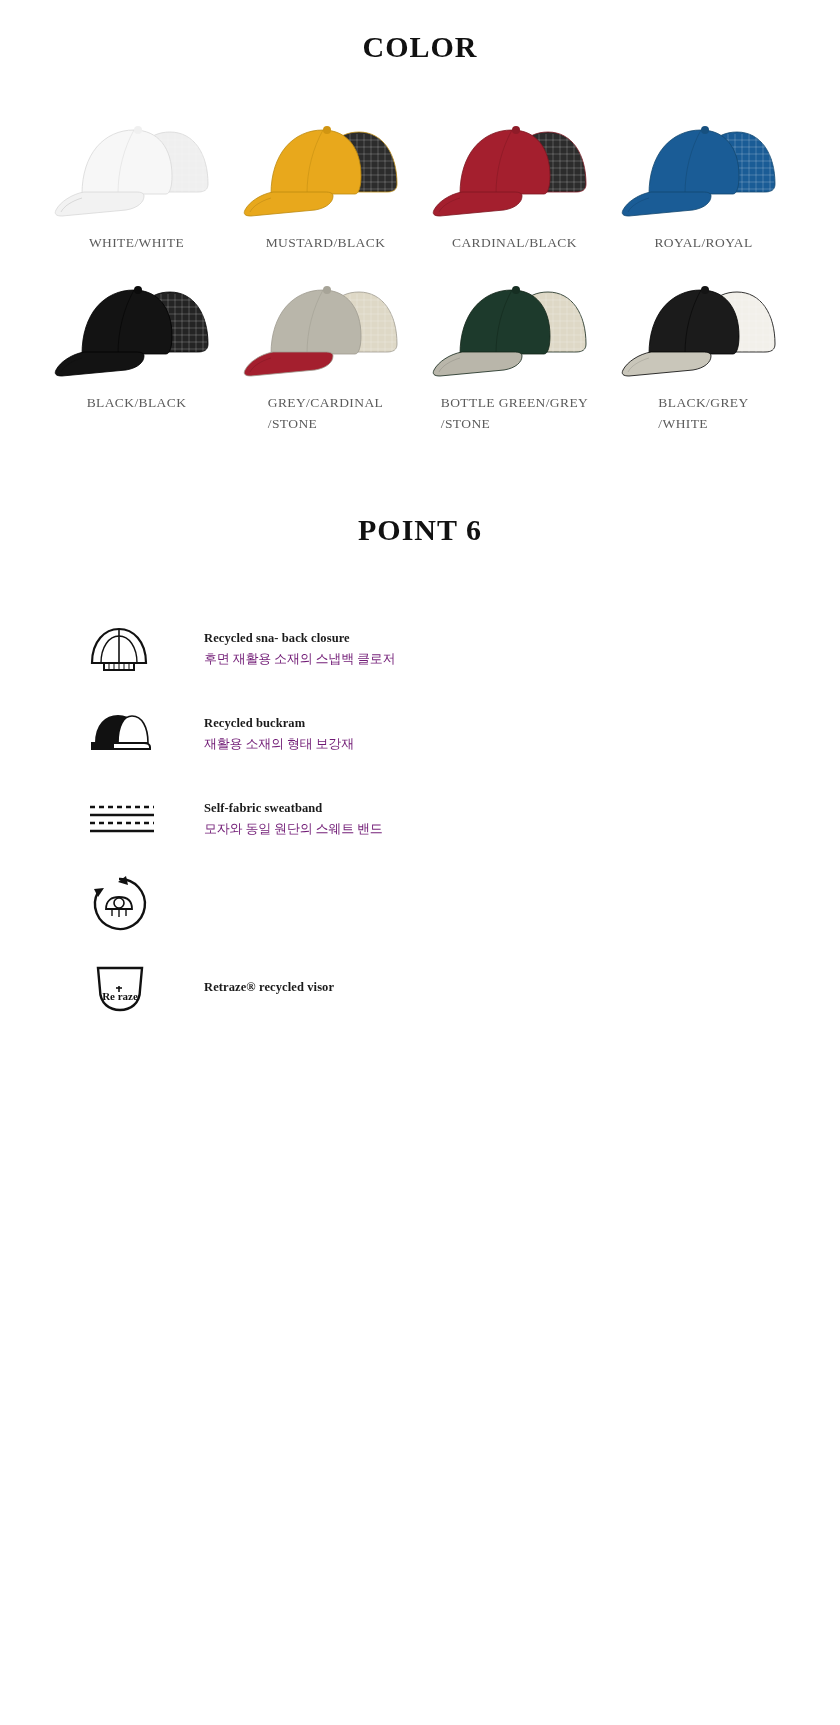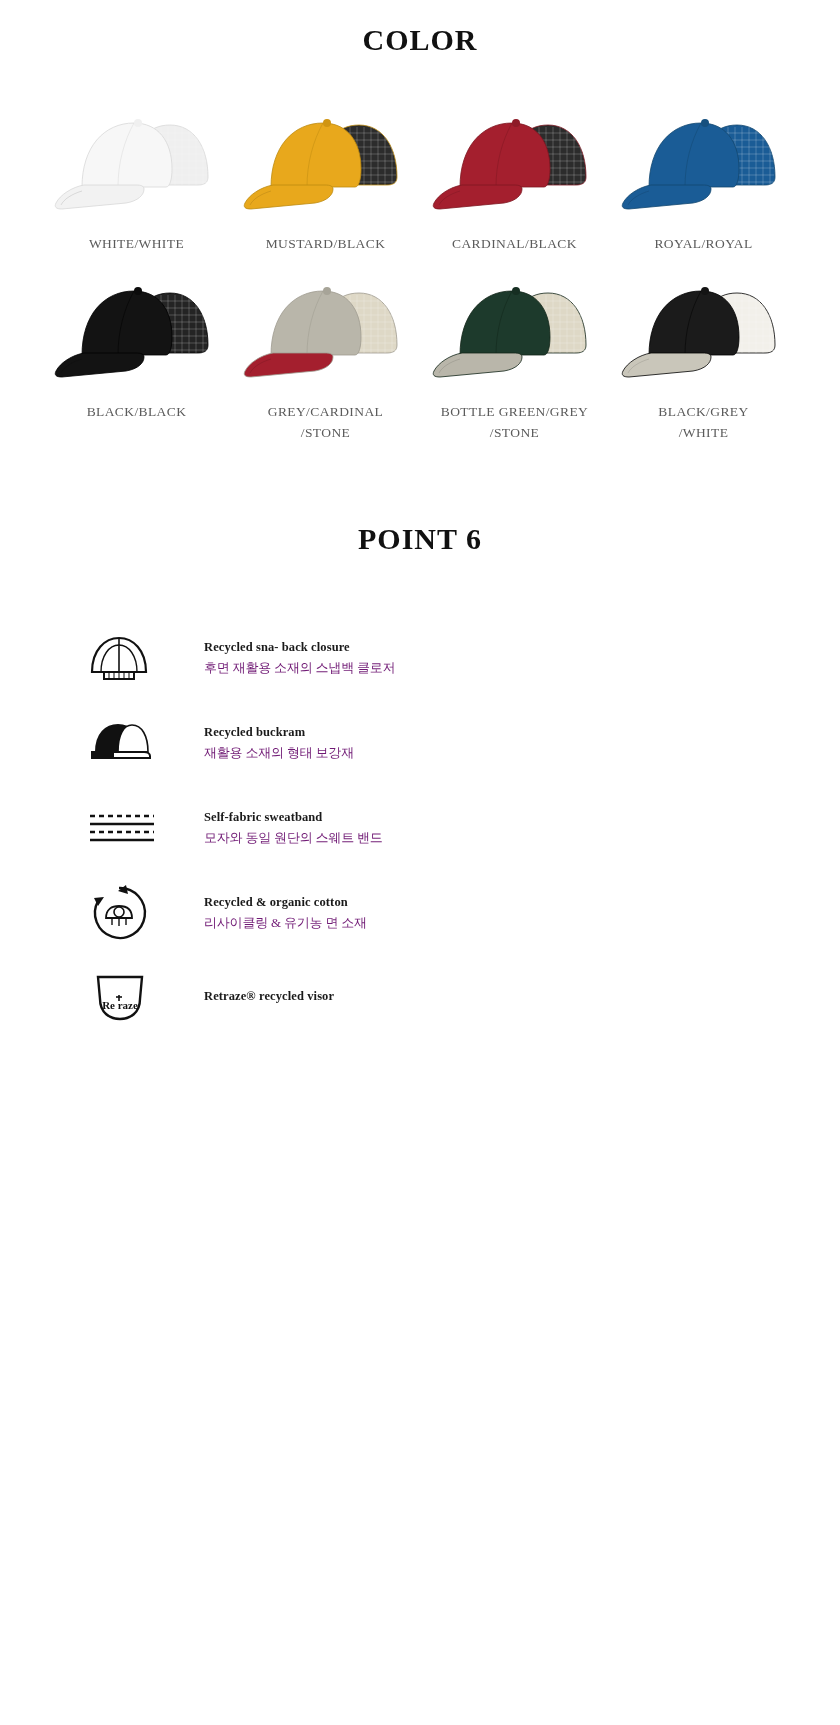--- a/index.html
+++ b/index.html
@@ -12,21 +12,21 @@
     width: 840px;
     height: 1725px;
     position: relative;
     font-family: "Liberation Serif", serif;
     color: #1a1a1a;
     overflow: hidden;
   }
 
   
   .color-section {
-    padding-top: 23px;
+    padding-top: 30px;
   }
   .section-title {
     text-align: center;
     font-family: "Liberation Serif", serif;
     font-weight: bold;
     font-size: 30px;
     letter-spacing: 1px;
     color: #111;
     margin: 0;
   }
@@ -41,22 +41,21 @@
     display: flex;
     flex-direction: column;
     align-items: center;
   }
   .cap-wrap {
     width: 170px;
     height: 115px;
     position: relative;
   }
   .cap-label {
-    margin-top: 12px;
-    text-align: center;
+    margin-top: 4px;
     font-family: "Liberation Serif", serif;
     font-size: 13.5px;
     letter-spacing: 0.4px;
     color: #5b5b5b;
     line-height: 1.55;
   }
   .swatch-row2 .cap-wrap { margin-top: 10px; }
 
   
   .cap-wrap svg { display: block; width: 170px; height: 115px; }
@@ -445,24 +444,20 @@
       <div class="point-icon">
         <svg width="62" height="62" viewBox="0 0 62 62">
           <path d="M31 6 A25 25 0 1 1 10 19" fill="none" stroke="#111" stroke-width="2.4"></path>
           <polygon points="6,16 16,15 10,24" fill="#111"></polygon>
           <polygon points="38,3 30,9 40,12" fill="#111"></polygon>
           <path d="M18 36 C18 27 24 24 31 24 C38 24 44 27 44 36 Z" fill="none" stroke="#111" stroke-width="1.8"></path>
           <circle cx="31" cy="30" r="5" fill="none" stroke="#111" stroke-width="1.6"></circle>
           <path d="M24 36 L24 43 M31 36 L31 44 M38 36 L38 43" stroke="#111" stroke-width="1.4"></path>
         </svg>
       </div>
-      <div class="point-text">
-        <p class="point-en">Recycled &amp; organic cotton</p>
-        <p class="point-ko">리사이클링 &amp; 유기농 면 소재</p>
-      </div>
     </div>
 
     <div class="point-item">
       <div class="point-icon">
         <svg width="64" height="54" viewBox="0 0 64 54">
           <path d="M10 6 L54 6 L52 28 C52 42 42 48 32 48 C22 48 12 42 12 28 Z" fill="none" stroke="#111" stroke-width="2.4"></path>
           <text x="32" y="38" font-family="Liberation Serif, serif" font-size="11" font-weight="bold" text-anchor="middle" fill="#111">Re raze</text>
           <line x1="31" y1="24" x2="31" y2="30" stroke="#111" stroke-width="1.6"></line>
           <line x1="28" y1="26" x2="34" y2="26" stroke="#111" stroke-width="1.6"></line>
         </svg>

